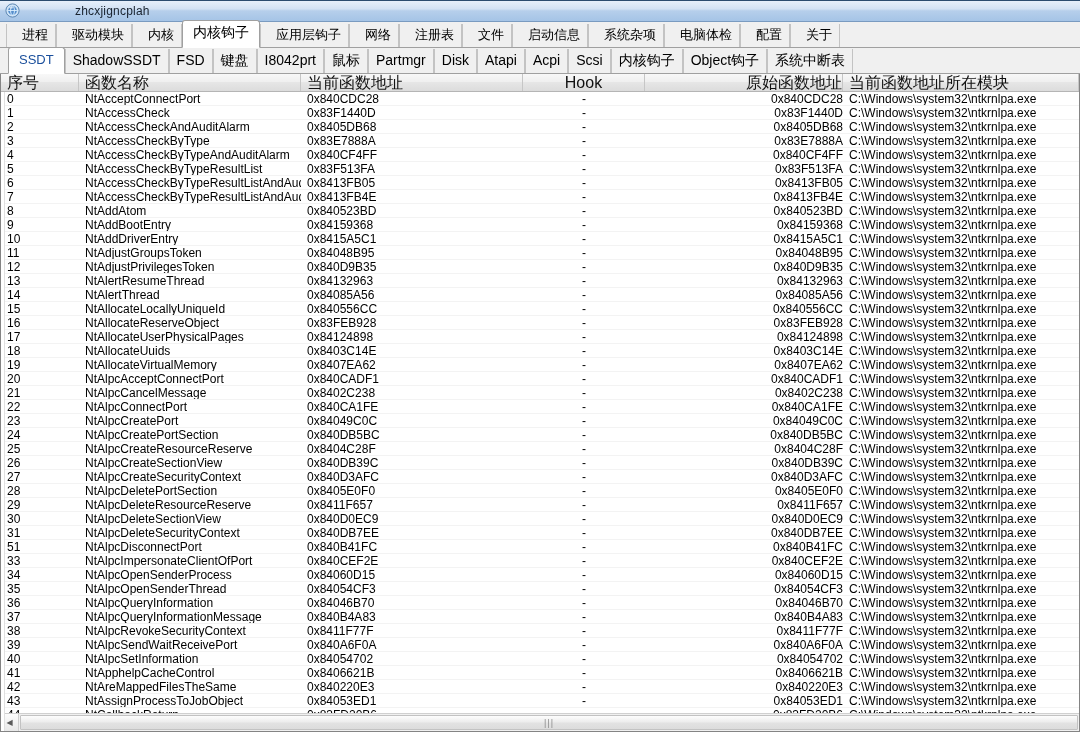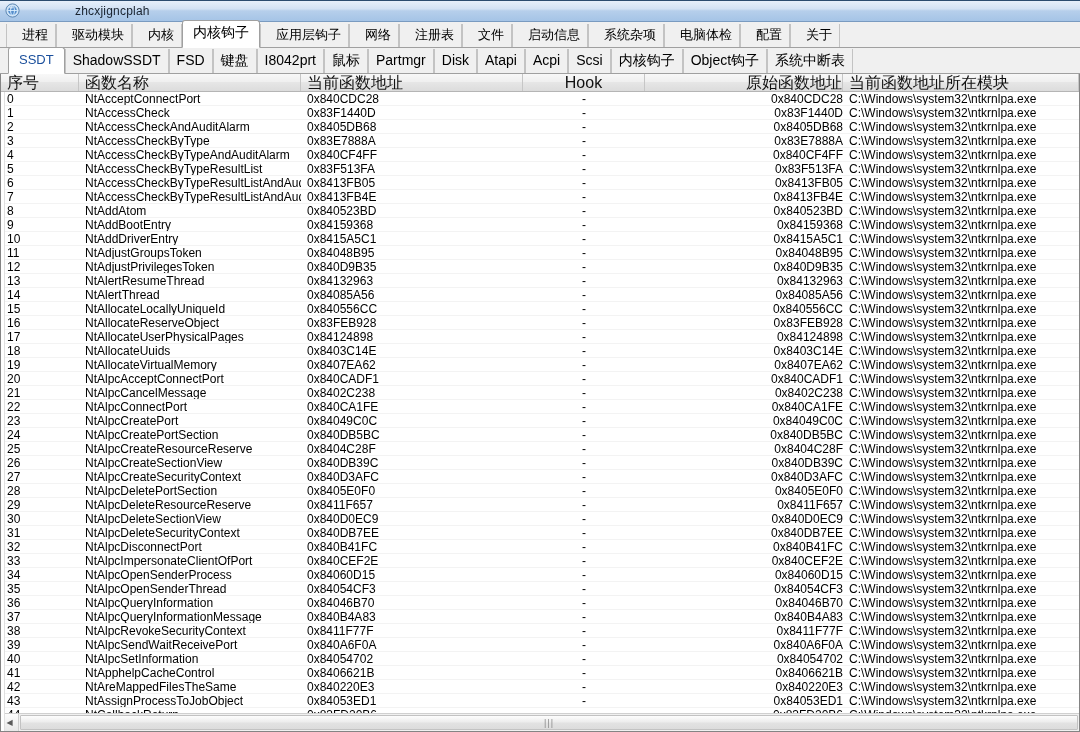--- a/index.html
+++ b/index.html
@@ -538,21 +538,21 @@
         </div>
         <div class="row">
           <div class="cell c-idx">31</div>
           <div class="cell c-name">NtAlpcDeleteSecurityContext</div>
           <div class="cell c-addr">0x840DB7EE</div>
           <div class="cell c-hook ctr">-</div>
           <div class="cell c-orig">0x840DB7EE</div>
           <div class="cell c-mod">C:\Windows\system32\ntkrnlpa.exe</div>
         </div>
         <div class="row">
-          <div class="cell c-idx">32</div>
+          <div class="cell c-idx">51</div>
           <div class="cell c-name">NtAlpcDisconnectPort</div>
           <div class="cell c-addr">0x840B41FC</div>
           <div class="cell c-hook ctr">-</div>
           <div class="cell c-orig">0x840B41FC</div>
           <div class="cell c-mod">C:\Windows\system32\ntkrnlpa.exe</div>
         </div>
         <div class="row">
           <div class="cell c-idx">33</div>
           <div class="cell c-name">NtAlpcImpersonateClientOfPort</div>
           <div class="cell c-addr">0x840CEF2E</div>

